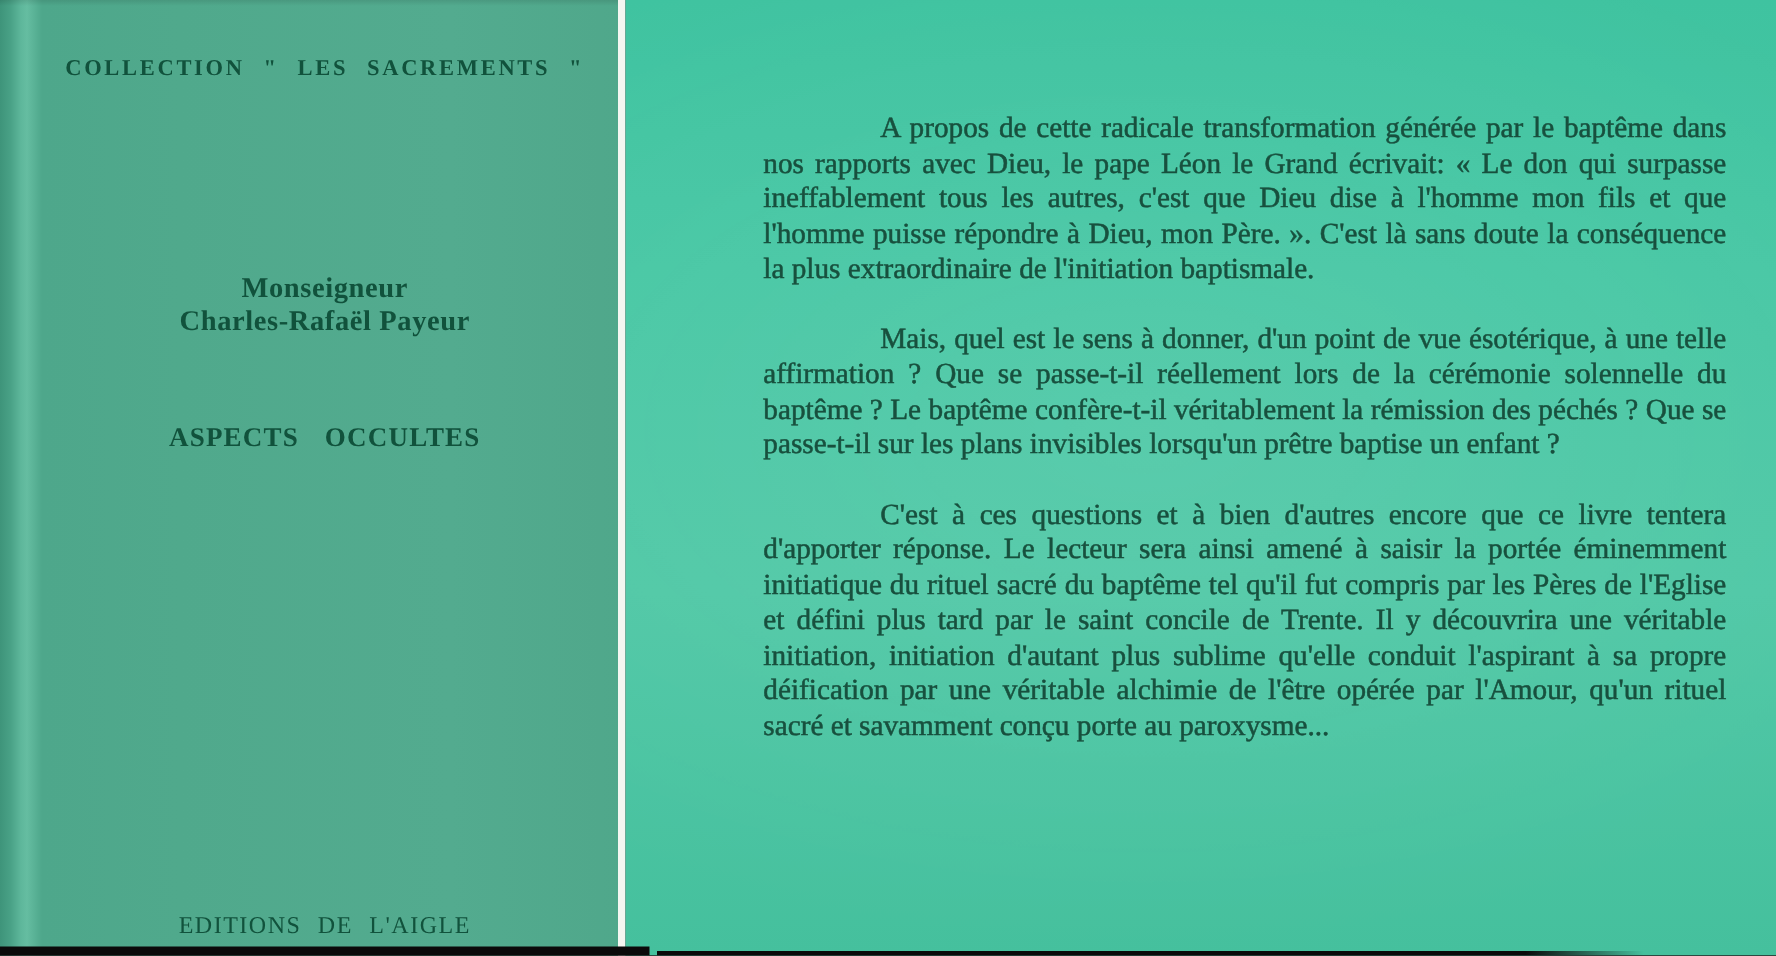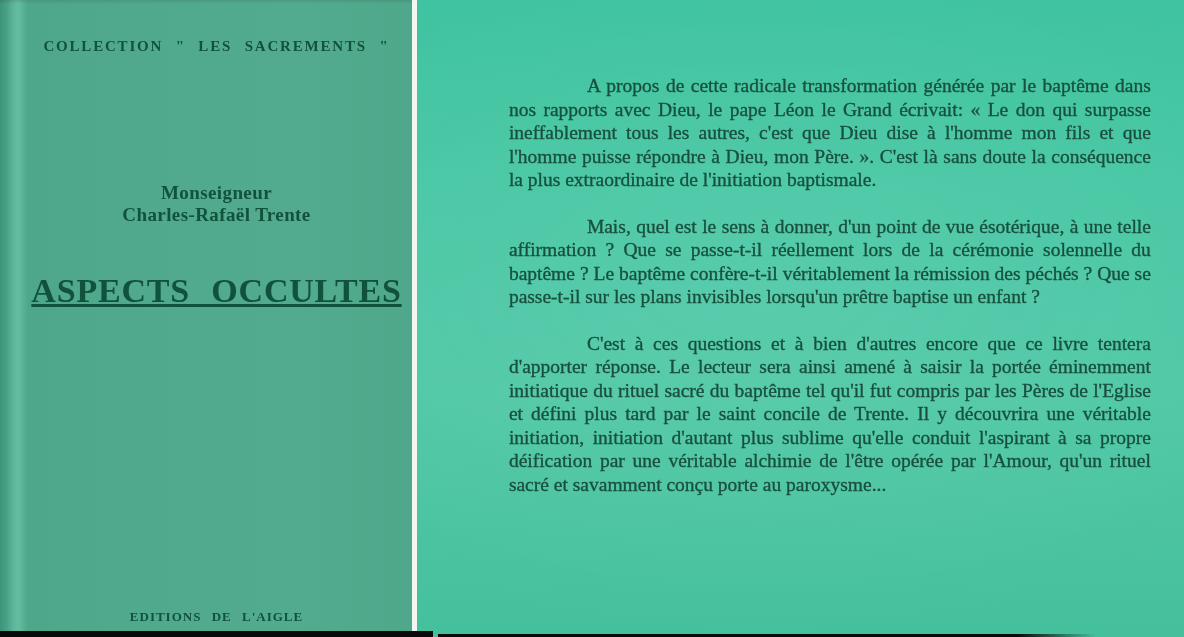--- a/index.html
+++ b/index.html
@@ -38,31 +38,30 @@
   .collection-line {
     top: 38px;
     font-size: 15px;
     font-weight: bold;
     letter-spacing: 1.8px;
     word-spacing: 7px;
   }
   .author-block { top: 146px; font-size: 19px; font-weight: bold; line-height: 22px; letter-spacing: 0.4px; margin-top: 36px; }
   .title-block {
     top: 276px;
-    font-size: 34px;
+    font-size: 18px;
     font-weight: bold;
     line-height: 30px;
     letter-spacing: 0.8px;
     word-spacing: 12px;
-    text-decoration: underline;
   }
   .publisher-line {
     top: 609px;
-    font-size: 13px;
-    font-weight: bold;
+    font-size: 16px;
+    font-weight: normal;
     letter-spacing: 1px;
     word-spacing: 6px;
   }
   
   .divider {
     width: 5px;
     height: 637px;
     background: #f4f6f1;
   }
   
@@ -106,21 +105,21 @@
 </head>
 <body>
 
 <div class="spread">
 
   <div class="left-page">
     <div class="cover-text collection-line">COLLECTION " LES SACREMENTS "</div>
 
     <div class="cover-text author-block">
       <div>Monseigneur</div>
-      <div>Charles-Rafaël Trente</div>
+      <div>Charles-Rafaël Payeur</div>
     </div>
 
     <div class="cover-text title-block">
       <div>ASPECTS OCCULTES</div>
     </div>
 
     <div class="cover-text publisher-line">EDITIONS DE L'AIGLE</div>
   </div>
 
   <div class="divider"></div>

